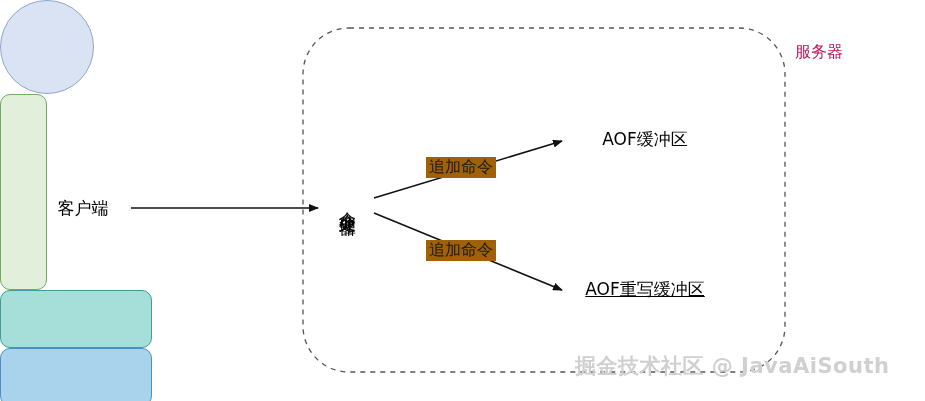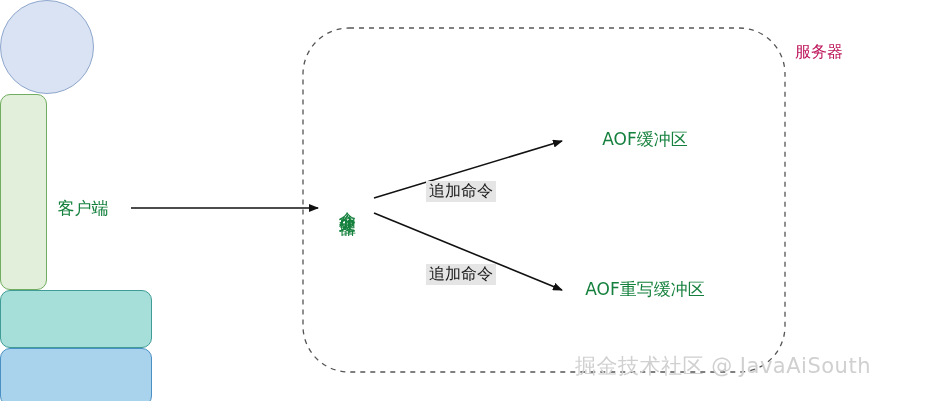--- a/index.html
+++ b/index.html
@@ -22,21 +22,21 @@
     left: 0;
     top: 0;
     width: 925px;
     height: 401px;
   }
   .node-label {
     position: absolute;
     display: flex;
     align-items: center;
     justify-content: center;
-    color: #15803d;
+    color: #000000;
     white-space: nowrap;
     pointer-events: none;
   }
   
   #client-node {
     left: 36px;
     top: 170px;
     width: 94px;
     height: 94px;
     border-radius: 50%;
@@ -100,39 +100,39 @@
     background: #a9d3ed;
     border: 1.4px solid #4a90c4;
     box-sizing: border-box;
   }
   #aof-rewrite-label {
     left: 569px;
     top: 260px;
     width: 152px;
     height: 58px;
     font-size: 17px;
+    text-decoration: underline;
   }
   
   #server-label {
     left: 795px;
     top: 42px;
     font-size: 16px;
     color: #be185d;
     justify-content: flex-start;
   }
   
   .edge-label {
     position: absolute;
     font-size: 16px;
     color: #1a1a1a;
-    background: #e5e5e5;
+    background: #a16207;
     padding: 0 3px;
     white-space: nowrap;
     pointer-events: none;
-    margin-top: 24px;
   }
   #edge-label-send {
     left: 172px;
     top: 189px;
   }
   #edge-label-append-1 {
     left: 426px;
     top: 157px;
   }
   #edge-label-append-2 {
@@ -142,20 +142,21 @@
   
   #watermark {
     position: absolute;
     left: 575px;
     top: 352px;
     font-size: 21px;
     color: #d0d0d0;
     white-space: nowrap;
     letter-spacing: 0.5px;
     pointer-events: none;
+    font-weight: bold;
   }
 </style>
 </head>
 <body>
 
 <div id="diagram-root">
 
   <svg class="svg-layer" viewBox="0 0 925 401" xmlns="http://www.w3.org/2000/svg">
     <defs>
       <marker id="arrowhead" markerWidth="10" markerHeight="8" refX="9" refY="4" orient="auto" markerUnits="userSpaceOnUse">

